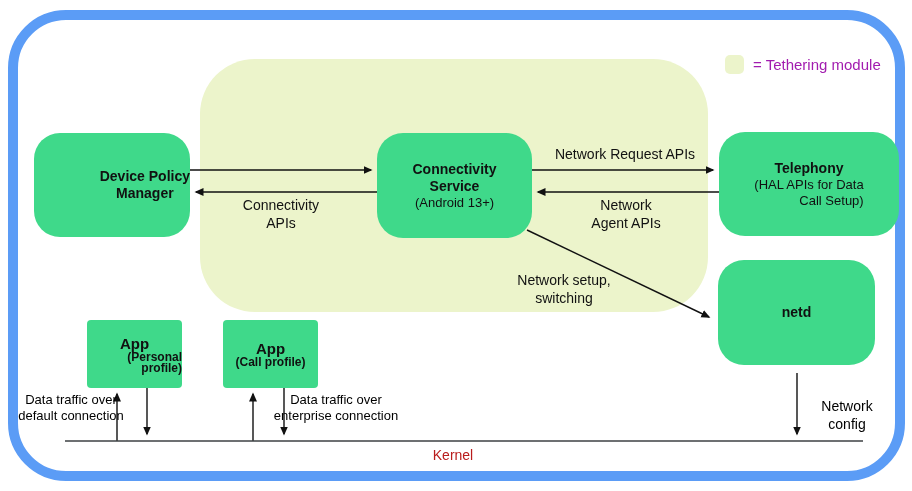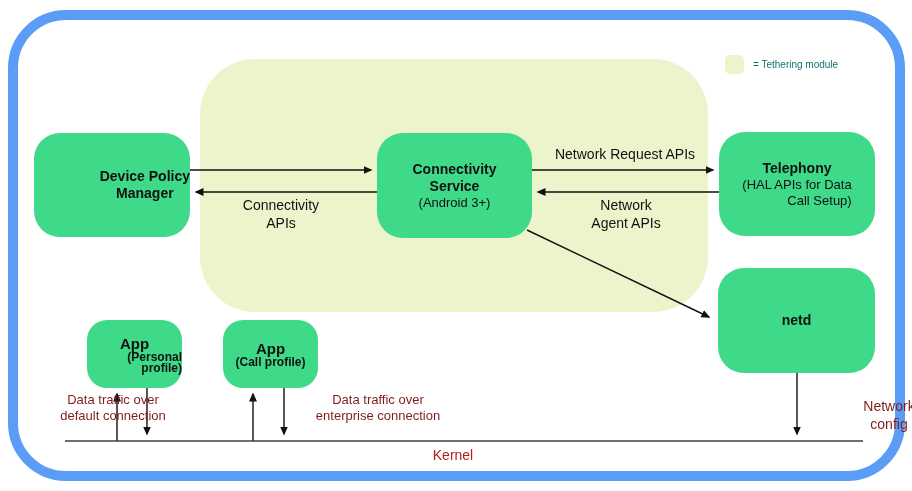--- a/index.html
+++ b/index.html
@@ -17,41 +17,41 @@
   }
   .node {
     position:absolute; background:#3FD98A; border-radius:26px;
     display:flex; flex-direction:column; align-items:center; justify-content:center;
     text-align:center; color:#111;
   }
   .node .title { font-weight:bold; font-size:14px; line-height:17px; white-space:pre-line; }
   .node .subtitle { font-size:13px; line-height:16px; white-space:pre-line;text-align:right; }
   .node-dpm  { left:34px;  top:133px; width:156px; height:104px;align-items:flex-end; }
   .node-conn { left:377px; top:133px; width:155px; height:105px; }
-  .node-tel  { left:719px; top:132px; width:156px; height:104px; }
-  .node-netd { left:718px; top:268px; width:157px; height:105px;text-align:right; }
-  .node-app  { width:95px; height:68px; border-radius:20px; }
+  .node-tel  { left:719px; top:132px; width:180px; height:104px; }
+  .node-netd { left:718px; top:260px; width:157px; height:105px;text-align:right; }
+  .node-app  { width:95px; height:68px; border-radius:4px; }
   .node-appP { left:87px;  top:320px; }
   .node-appW { left:223px; top:320px; }
   .node-app .title { font-size:15px; line-height:17px; }
   .node-app .subtitle { font-size:12px; line-height:11px; font-weight:bold; }
   .edge-label {
     position:absolute; transform:translateX(-50%);
     font-size:14px; line-height:18px; text-align:center; white-space:pre-line; color:#111;
   }
   .blue-label {
     position:absolute; transform:translateX(-50%);
-    font-size:13px; line-height:16px; text-align:center; white-space:pre-line; color:#7f1d1d;margin-left:42px;
+    font-size:13px; line-height:16px; text-align:center; white-space:pre-line; color:#000000;
   }
   .lbl-net-config { font-size:14px; line-height:18px; }
   .legend { position:absolute; left:725px; top:55px; display:flex; align-items:center; }
   .legend-swatch {
     width:19px; height:19px; background:#ECF4CB; border-radius:5px; margin-right:9px;
   }
-  .legend-label { font-size:10px; color:#0f766e; }
+  .legend-label { font-size:15px; color:#a21caf; }
   .kernel-label {
     position:absolute; transform:translateX(-50%); left:453px; top:447px;
     font-size:14px; color:#b91c1c;
   }
   svg.wires { position:absolute; left:0; top:0; pointer-events:none; }
 </style>
 </head>
 <body>
 
 <div class="canvas">
@@ -85,21 +85,21 @@
   </svg>
 
   <div class="node node-dpm">
     <div class="title">Device Policy
 Manager</div>
   </div>
 
   <div class="node node-conn">
     <div class="title">Connectivity
 Service</div>
-    <div class="subtitle">(Android 3+)</div>
+    <div class="subtitle">(Android 13+)</div>
   </div>
 
   <div class="node node-tel">
     <div class="title">Telephony</div>
     <div class="subtitle">(HAL APIs for Data
 Call Setup)</div>
   </div>
 
   <div class="node node-netd">
     <div class="title">netd</div>
@@ -113,20 +113,22 @@
   <div class="node node-app node-appW">
     <div class="title">App</div>
     <div class="subtitle">(Call profile)</div>
   </div>
 
   <div class="edge-label" style="left:625px; top:145px;text-align:center;">Network Request APIs</div>
   <div class="edge-label" style="left:626px; top:196px;">Network
 Agent APIs</div>
   <div class="edge-label" style="left:281px; top:196px;">Connectivity
 APIs</div>
+  <div class="edge-label" style="left:564px; top:271px;">Network setup,
+switching</div>
 
   <div class="blue-label" style="left:71px; top:392px;">Data traffic over
 default connection</div>
   <div class="blue-label" style="left:336px; top:392px;">Data traffic over
 enterprise connection</div>
   <div class="blue-label lbl-net-config" style="left:847px; top:397px;">Network
 config</div>
 
   <div class="kernel-label">Kernel</div>
 

